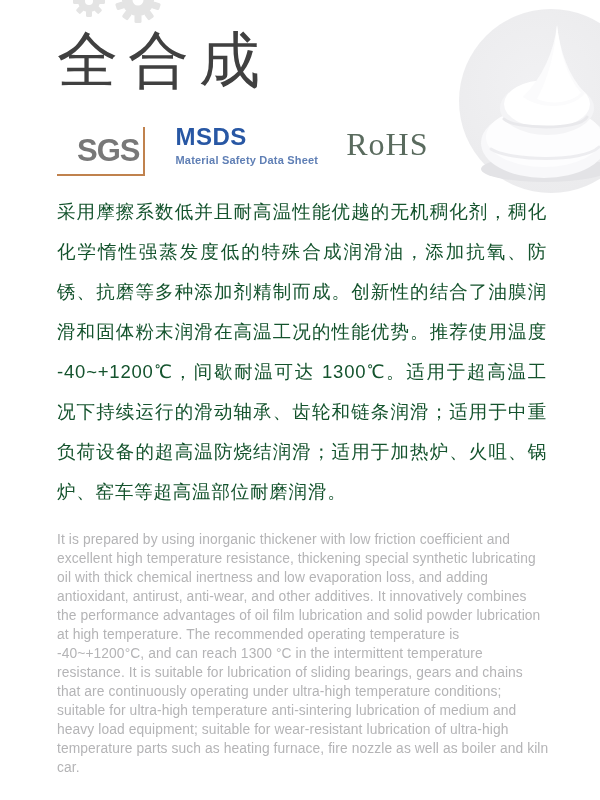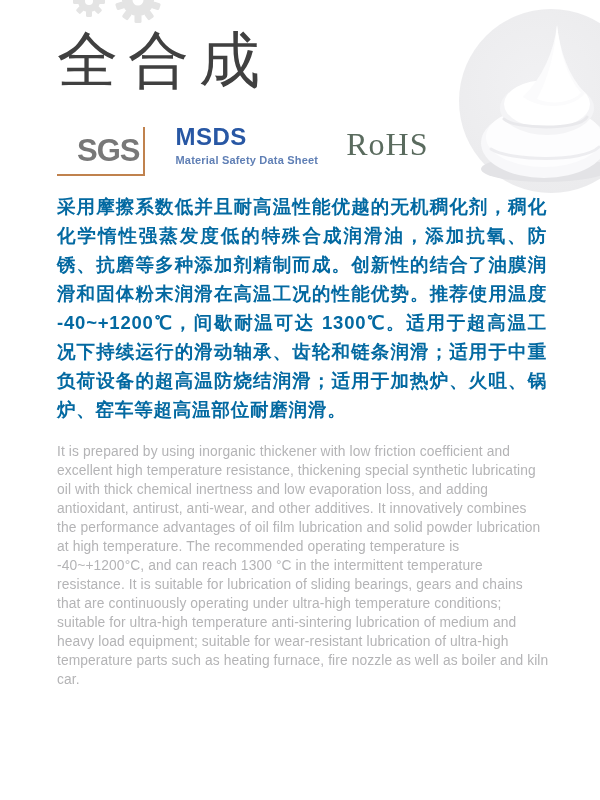--- a/index.html
+++ b/index.html
@@ -47,22 +47,22 @@
   .msds { margin-left:30px; display:flex; flex-direction:column; align-items:flex-start; }
   .msds-big { font-size:24px; line-height:30px; font-weight:800; color:#2857a4; letter-spacing:0.5px; }
   .msds-small { font-size:11px; color:#5f7fb5; font-weight:700; margin-top:2px; letter-spacing:0.2px; }
   .rohs {
     margin-left:28px; font-family:"Liberation Serif", serif;
     font-size:32px; color:#5a6b5e; letter-spacing:1px;
   }
 
   .desc-cn {
     margin-top:16px; width:490px;
-    font-size:18.5px; line-height:29px; color:#0369a1;
-    text-align:justify; letter-spacing:0.8px; font-weight:700;
+    font-size:18.5px; line-height:40px; color:#14532d;
+    text-align:justify; letter-spacing:0.8px; font-weight:400;
   }
   .desc-en {
     margin-top:18px; width:492px;
     font-size:13.8px; line-height:19px; color:#b4b4b6;
     letter-spacing:0.1px;
   }
 </style>
 </head>
 <body>
 

